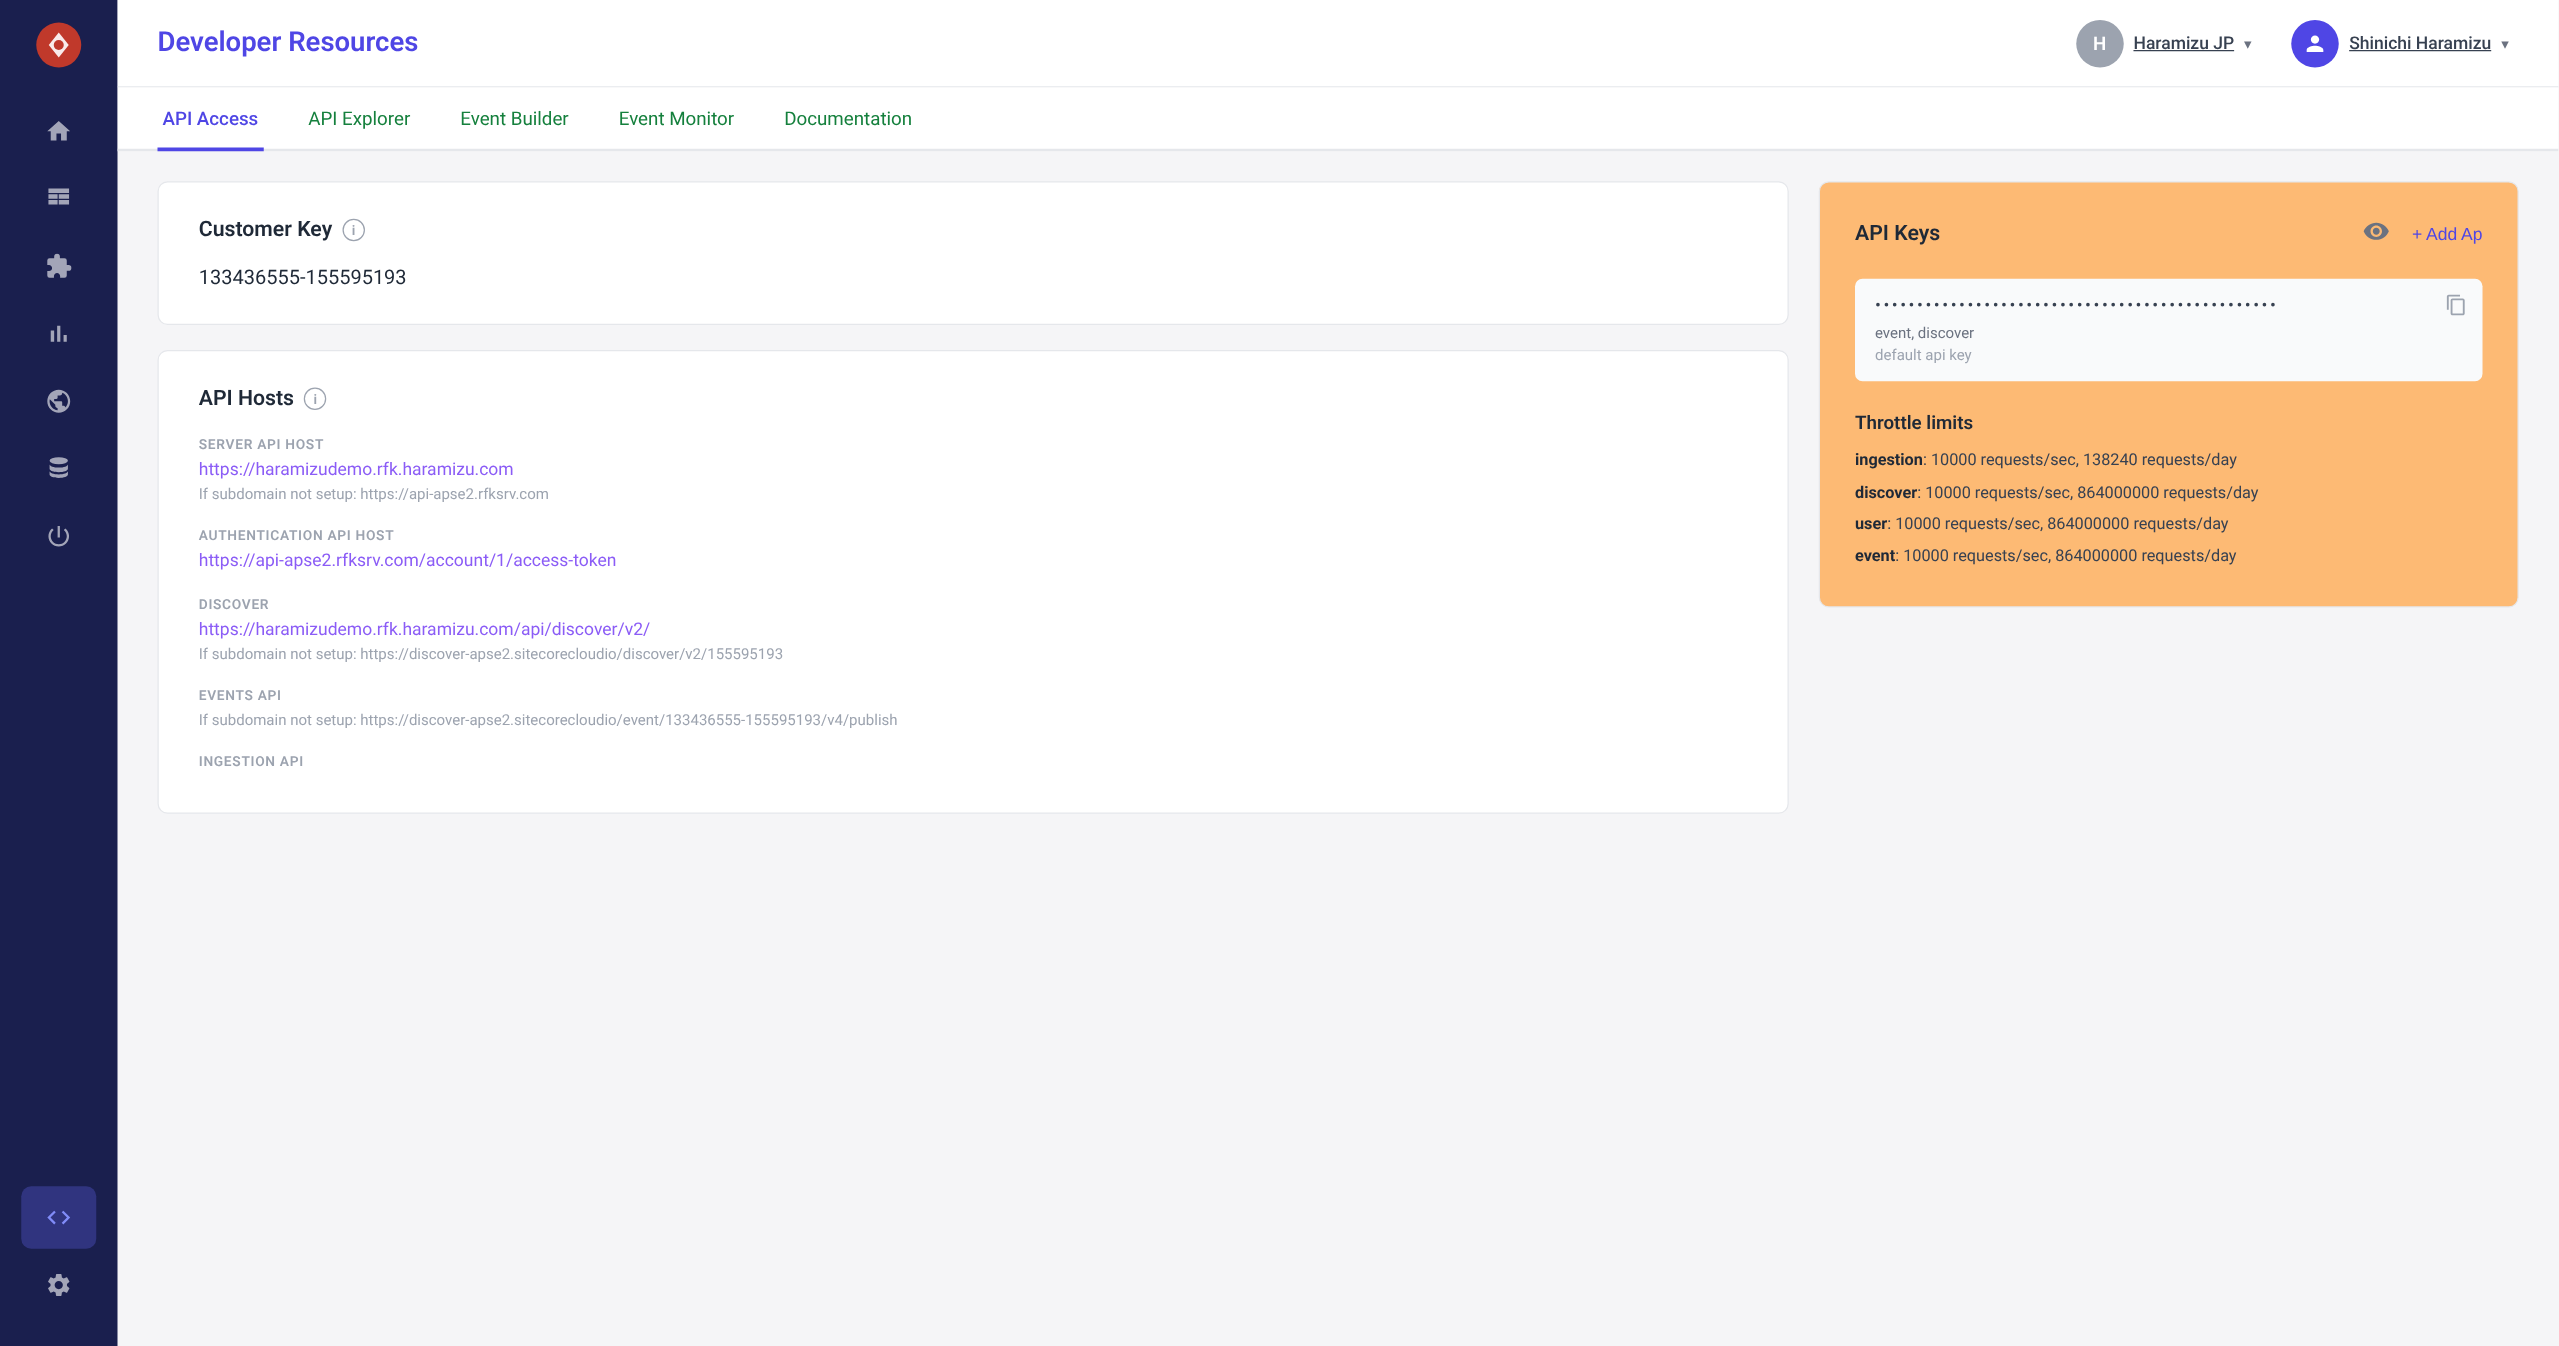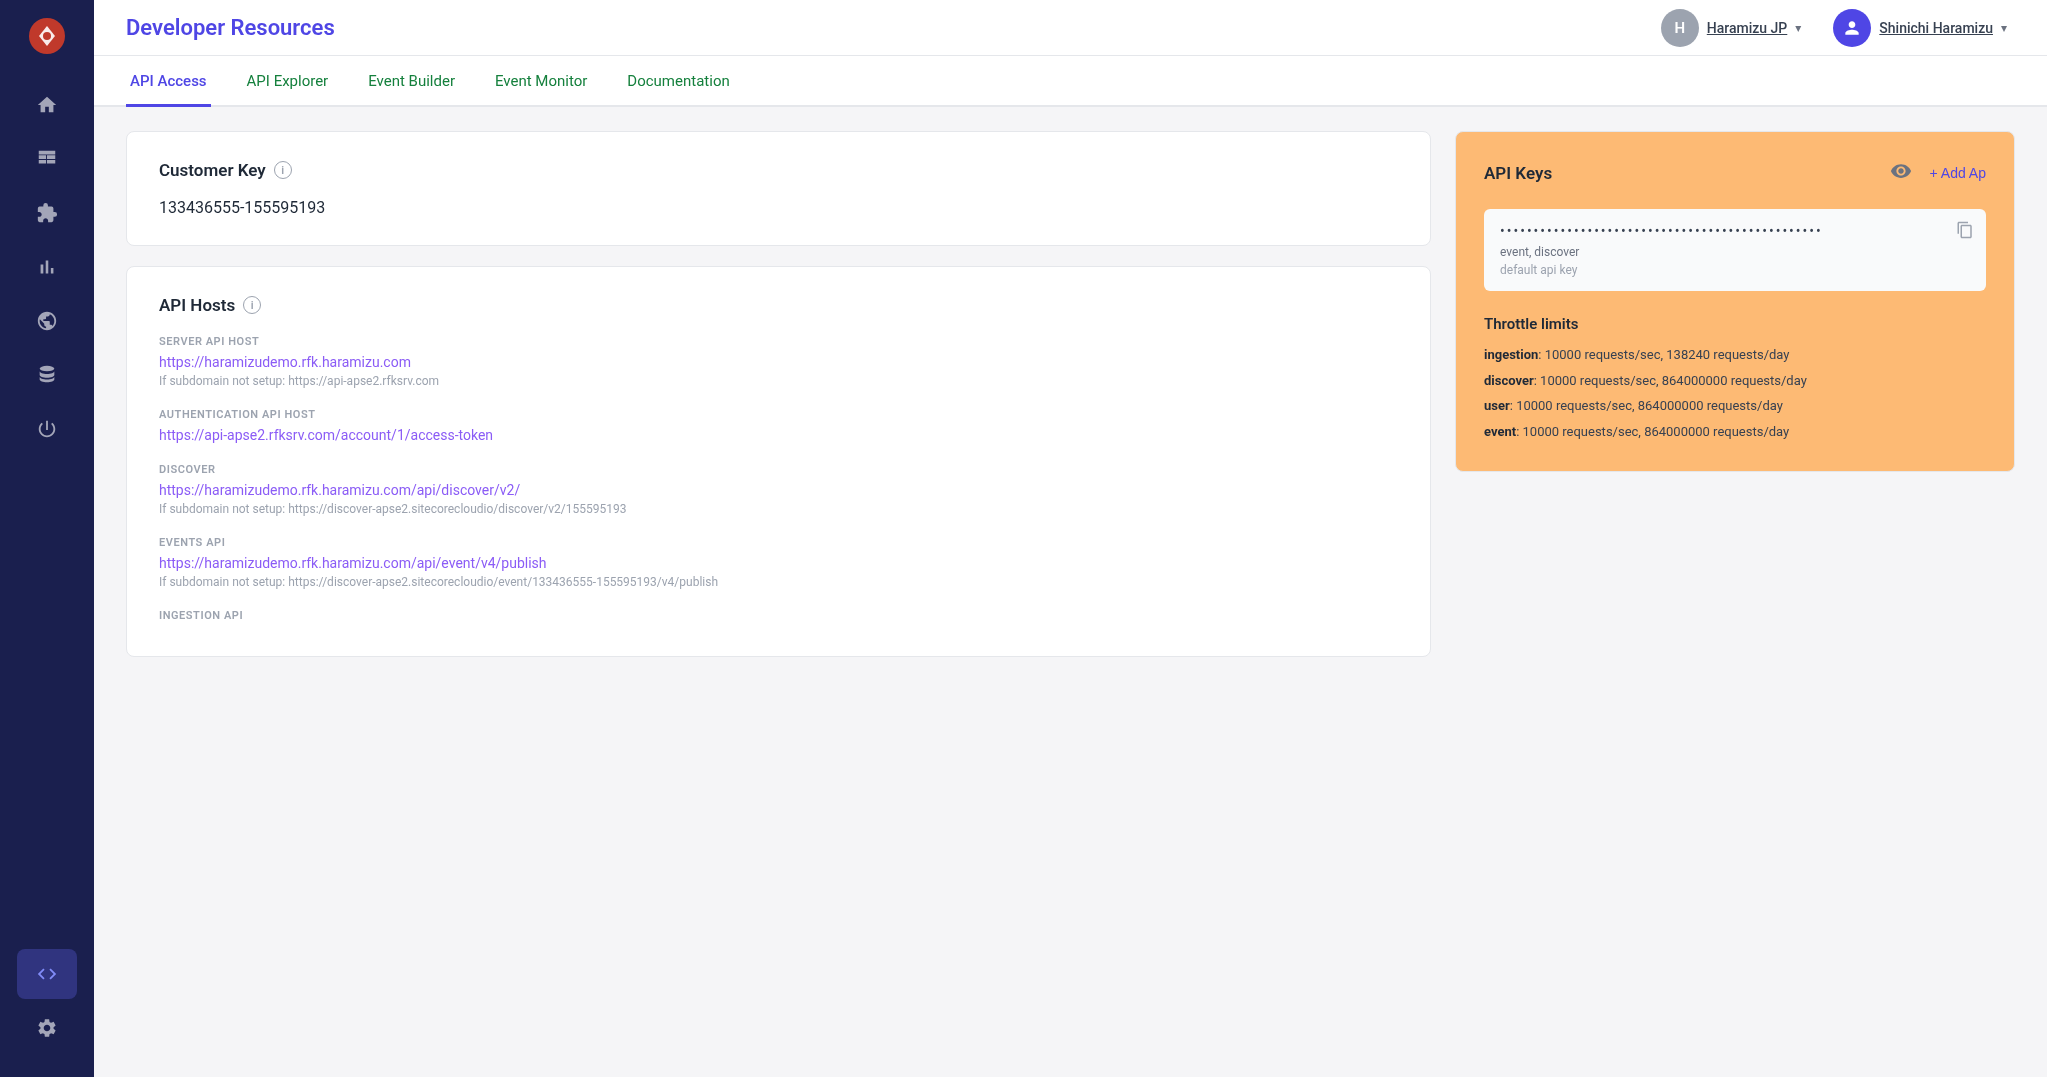--- a/index.html
+++ b/index.html
@@ -56,21 +56,21 @@
       flex: 1;
       display: flex;
       flex-direction: column;
       overflow: hidden;
     }
 
     
     .header {
       background: white;
       padding: 0 32px;
-      height: 56px;
+      height: 70px;
       display: flex;
       align-items: center;
       justify-content: space-between;
       border-bottom: 1px solid #e5e7eb;
       flex-shrink: 0;
     }
     .header-title {
       font-size: 22px;
       font-weight: 600;
       color: #4f46e5;
@@ -410,21 +410,20 @@
         <div class="host-note">If subdomain not setup: https://api-apse2.rfksrv.com</div>
 
         <div class="section-label">AUTHENTICATION API HOST</div>
         <div class="host-value">https://api-apse2.rfksrv.com/account/1/access-token</div>
 
         <div class="section-label">DISCOVER</div>
         <div class="host-value">https://haramizudemo.rfk.haramizu.com/api/discover/v2/</div>
         <div class="host-note">If subdomain not setup: https://discover-apse2.sitecorecloudio/discover/v2/155595193</div>
 
         <div class="section-label">EVENTS API</div>
-        <div class="host-value">https://haramizudemo.rfk.haramizu.com/api/event/v4/publish</div>
         <div class="host-note">If subdomain not setup: https://discover-apse2.sitecorecloudio/event/133436555-155595193/v4/publish</div>
 
         <div class="section-label">INGESTION API</div>
       </div>
     </div>
 
     <div class="right-panel">
       <div class="right-card">
         <div class="right-card-header">
           <div class="right-card-title">API Keys</div>

